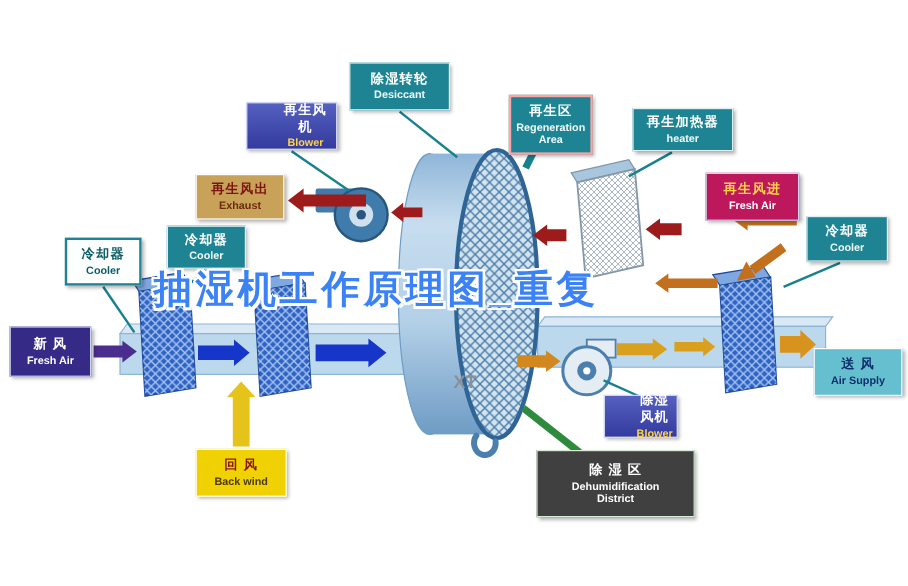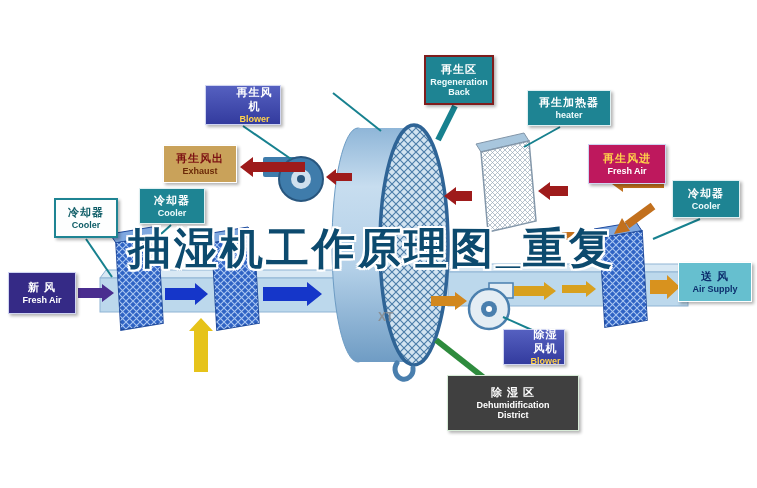--- a/index.html
+++ b/index.html
@@ -24,30 +24,30 @@
   .darkindigo{background:#be185d;border:1.5px solid #cfd4f2;}
   .darkindigo .zh{color:#ffd24a}.darkindigo .en{color:#ffffff}
   .purplebox{background:#352a86;border:1.5px solid #cfd4f2;align-items:center;}
   .purplebox .zh,.purplebox .en{color:#ffffff}
   .tanbox{background:#c9a25a;border:1.5px solid #ffffff;}
   .tanbox .zh{color:#7c1212}.tanbox .en{color:#6b2a08}
   .yellowbox{background:#f0d103;border:1.5px solid #ffffff;}
   .yellowbox .zh{color:#8a1a1a}.yellowbox .en{color:#4a3a00}
   .greenbox{background:#404040;border:1.5px solid #d8ecd8;}
   .greenbox .zh,.greenbox .en{color:#ffffff}
-  .lightteal{background:#66bfcf;border:1.5px solid #ffffff;}
+  .lightteal{background:#66bfcf;border:1.5px solid #ffffff;margin-top:28px;}
   .lightteal .zh,.lightteal .en{color:#0d2f6e}
-  .regenarea{border:2px solid #7f1d1d;}
+  .regenarea{border:2px solid #fca5a5;margin-top:24px;}
   .watermark{
     position:absolute;left:128px;top:220px;z-index:8;
-    font-size:43px;font-weight:bold;letter-spacing:3px;color:#0c4a6e;white-space:nowrap;
+    font-size:32px;font-weight:bold;letter-spacing:3px;color:#3b82f6;white-space:nowrap;
     text-shadow:-2px -2px 0 #fff,2px -2px 0 #fff,-2px 2px 0 #fff,2px 2px 0 #fff,
                 0 -2px 0 #fff,0 2px 0 #fff,-2px 0 0 #fff,2px 0 0 #fff;
   }
-  .wm-small{position:absolute;left:378px;top:310px;z-index:4;font-size:12px;color:#8a9096;font-weight:bold;}
+  .wm-small{position:absolute;left:378px;top:310px;z-index:4;font-size:15px;color:#8a9096;font-weight:bold;}
 </style>
 </head>
 <body>
 
 <div class="stage">
 
   <svg width="757" height="488" viewBox="0 0 757 488">
     <defs>
       <linearGradient id="drumGrad" x1="0" y1="0" x2="0" y2="1">
         <stop offset="0" stop-color="#8fb6d8"></stop>
@@ -147,24 +147,28 @@
       <line x1="243" y1="126" x2="291" y2="159" stroke="#17818f" stroke-width="2"></line>
       <line x1="560" y1="127" x2="524" y2="147" stroke="#17818f" stroke-width="2"></line>
       <line x1="171" y1="225" x2="151" y2="243" stroke="#17818f" stroke-width="2"></line>
       <line x1="86" y1="239" x2="112" y2="277" stroke="#17818f" stroke-width="2"></line>
       <line x1="700" y1="219" x2="653" y2="239" stroke="#17818f" stroke-width="2"></line>
       <line x1="532" y1="330" x2="503" y2="317" stroke="#17818f" stroke-width="2"></line>
       <line x1="483" y1="377" x2="436" y2="340" stroke="#2e8b3d" stroke-width="6"></line>
     </g>
   </svg>
 
+  <div class="lbl teal" style="left:291px;top:52px;width:84px;height:40px">
+    <span class="zh">除湿转轮</span>
+    <span class="en">Desiccant</span>
+  </div>
 
   <div class="lbl teal regenarea" style="left:424px;top:55px;width:70px;height:50px">
     <span class="zh">再生区</span>
-    <span class="en">Regeneration Back</span>
+    <span class="en">Regeneration Area</span>
   </div>
 
   <div class="lbl indigo" style="left:205px;top:85px;width:76px;height:40px">
     <span class="zh">再生风机</span>
     <span class="en">Blower</span>
   </div>
 
   <div class="lbl tanbox" style="left:163px;top:145px;width:74px;height:38px">
     <span class="zh">再生风出</span>
     <span class="en">Exhaust</span>
@@ -198,20 +202,24 @@
   <div class="lbl purplebox" style="left:8px;top:272px;width:68px;height:42px">
     <span class="zh">新 风</span>
     <span class="en">Fresh Air</span>
   </div>
 
   <div class="lbl lightteal" style="left:678px;top:262px;width:74px;height:40px">
     <span class="zh">送 风</span>
     <span class="en">Air Supply</span>
   </div>
 
+  <div class="lbl yellowbox" style="left:163px;top:374px;width:76px;height:40px">
+    <span class="zh">回 风</span>
+    <span class="en">Back wind</span>
+  </div>
 
   <div class="lbl indigo" style="left:503px;top:329px;width:62px;height:36px">
     <span class="zh">除湿风机</span>
     <span class="en">Blower</span>
   </div>
 
   <div class="lbl greenbox" style="left:447px;top:375px;width:132px;height:56px">
     <span class="zh">除 湿 区</span>
     <span class="en">Dehumidification</span>
     <span class="en">District</span>

